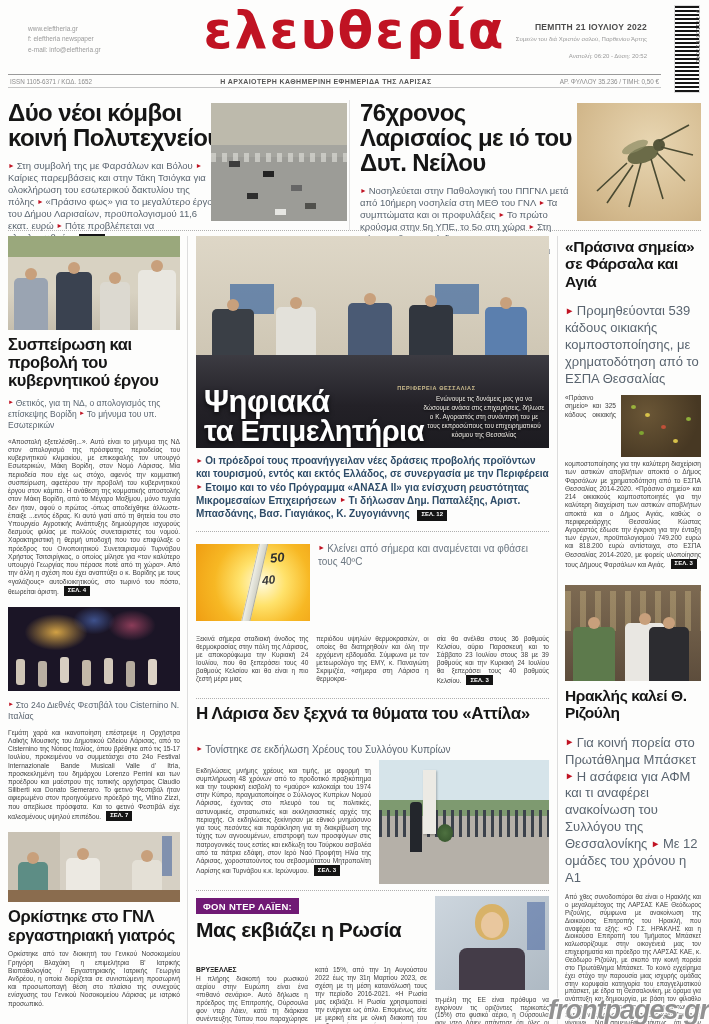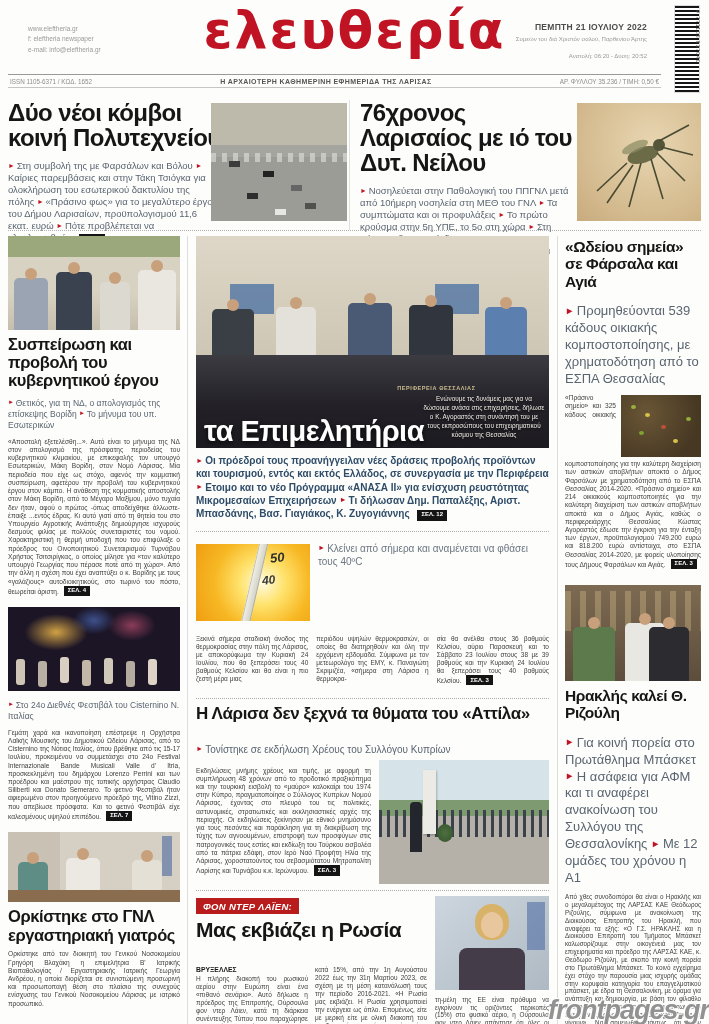--- a/index.html
+++ b/index.html
@@ -65,21 +65,21 @@
   .att .sbody{flex:1;}
   .attphoto{width:170px;height:124px;background:linear-gradient(180deg,#d6e4ea 0 32%,#7e9a70 32% 45%,#b5b0a8 45% 100%);}
   .crowd{position:absolute;left:0;right:0;top:40%;height:22%;background:repeating-linear-gradient(90deg,#3c424c 0 3px,transparent 3px 8px);}
   .monument{position:absolute;left:26%;top:8%;width:13px;height:52%;background:#eceae4;box-shadow:1px 1px 2px rgba(0,0,0,.25);}
   .wreath{position:absolute;left:34%;top:52%;width:16px;height:18px;border-radius:50%;background:radial-gradient(#4e7140,#32502a);}
   .guard{position:absolute;left:18%;top:34%;width:12px;height:40%;background:#23262c;border-radius:4px 4px 0 0;}
   
   .rus{display:flex;gap:8px;margin-top:2px;}
   .rusL{flex:1;min-width:0;}
   .rusR{width:114px;flex:none;}
-  .kicker{display:inline-block;background:#b91c1c;color:#fff;font-weight:bold;font-size:9.5px;padding:2.5px 7px;letter-spacing:.3px;font-style:italic;}
+  .kicker{display:inline-block;background:#701a75;color:#fff;font-weight:bold;font-size:9.5px;padding:2.5px 7px;letter-spacing:.3px;}
   .rhead2{font-size:21px;letter-spacing:-.5px;margin:4px 0 17px;color:#161616;font-weight:bold;}
   .rdeck{font-size:9.5px;color:#5a6570;line-height:1.3;margin-bottom:4px;}
   .r2cols{display:flex;gap:7px;}
   .r2cols .c{flex:1;font-size:6.5px;line-height:1.23;color:#3e3e3e;text-align:justify;}
   .dateline{display:block;font-weight:bold;color:#161616;font-size:6.8px;margin-bottom:1px;}
   .leyen{height:94px;background:linear-gradient(140deg,#cdd6de,#aeb9c3);margin-bottom:4px;}
   .leyen .hair{position:absolute;left:50%;top:8px;transform:translateX(-50%);width:34px;height:36px;border-radius:50% 50% 45% 45%;background:#d8b268;}
   .leyen .face{position:absolute;left:50%;top:16px;transform:translateX(-50%);width:22px;height:26px;border-radius:50%;background:#e9c79e;}
   .leyen .torso{position:absolute;left:50%;bottom:0;transform:translateX(-50%);width:66px;height:42px;border-radius:8px 8px 0 0;background:#443c48;}
   .leyen .flag{position:absolute;right:4px;top:6px;width:18px;height:48px;background:#3c5c9c;opacity:.5;}
@@ -206,20 +206,21 @@
           <div class="scr" style="left:34px;top:48px;width:44px;height:30px;"></div>
           <div class="scr" style="right:70px;top:48px;width:44px;height:30px;"></div>
           <div class="fig" style="left:16px;bottom:44%;width:42px;height:46px;background:#3a3f46;"></div>
           <div class="fig" style="left:80px;bottom:44%;width:40px;height:48px;background:#e3e1da;"></div>
           <div class="fig" style="left:152px;bottom:44%;width:44px;height:52px;background:#4a5a74;"></div>
           <div class="fig" style="right:96px;bottom:44%;width:44px;height:50px;background:#31363e;"></div>
           <div class="fig" style="right:22px;bottom:44%;width:42px;height:48px;background:#5b7fae;"></div>
           <div class="desk"></div>
           <div class="desk-label">ΠΕΡΙΦΕΡΕΙΑ ΘΕΣΣΑΛΙΑΣ</div>
           <div class="ovl-head">
+            <span class="l1">Ψηφιακά</span>
             <span class="l2">τα Επιμελητήρια</span>
           </div>
           <div class="ovl-cap">Ενώνουμε τις δυνάμεις μας για να δώσουμε ανάσα στις επιχειρήσεις, δήλωσε ο Κ. Αγοραστός στη συνάντησή του με τους εκπροσώπους του επιχειρηματικού κόσμου της Θεσσαλίας</div>
         </div>
         <p class="cdeck">
           <span class="b">Οι πρόεδροί τους προανήγγειλαν νέες δράσεις προβολής προϊόντων και τουρισμού, εντός και εκτός Ελλάδος, σε συνεργασία με την Περιφέρεια</span>
           <span class="b">Ετοιμο και το νέο Πρόγραμμα «ΑΝΑΣΑ ΙΙ» για ενίσχυση ρευστότητας Μικρομεσαίων Επιχειρήσεων</span>
           <span class="b">Τι δήλωσαν Δημ. Παπαλέξης, Αριστ. Μπασδάνης, Βασ. Γιαγιάκος, Κ. Ζυγογιάννης</span>
           <span class="badge">ΣΕΛ. 12</span>
         </p>
@@ -283,21 +284,21 @@
             </div>
             <p class="rtxt3"><span>τη-μέλη της ΕΕ είναι πρόθυμα να εγκρίνουν τις οριζόντιες περικοπές (15%) στο φυσικό αέριο, η Ούρσουλα φον ντερ Λάιεν απάντησε ότι όλες οι χώρες πρέπει να καταλάβουν πόσο αλληλένδετες είναι μεταξύ τους.</span></p>
           </div>
         </div>
       </article>
     </div>
 
     <div class="colR">
 
       <article>
-        <h2 class="rhead" style="margin-top:2px;">«Ωδείου σημεία» σε Φάρσαλα και Αγιά</h2>
+        <h2 class="rhead" style="margin-top:2px;">«Πράσινα σημεία» σε Φάρσαλα και Αγιά</h2>
         <p class="rcdeck">
           <span class="b">Προμηθεύονται 539 κάδους οικιακής κομποστοποίησης, με χρηματοδότηση από το ΕΣΠΑ Θεσσαλίας</span>
         </p>
         <div>
           <div class="inset ph">
             <div class="fleck" style="left:10px;top:10px;"></div>
           </div>
           <p class="sbody"><span>«Πράσινο σημείο» και 325 κάδους οικιακής κομποστοποίησης για την καλύτερη διαχείριση των αστικών αποβλήτων αποκτά ο Δήμος Φαρσάλων με χρηματοδότηση από το ΕΣΠΑ Θεσσαλίας 2014-2020. «Πράσινο σημείο» και 214 οικιακούς κομποστοποιητές για την καλύτερη διαχείριση των αστικών αποβλήτων αποκτά και ο Δήμος Αγιάς, καθώς ο περιφερειάρχης Θεσσαλίας Κώστας Αγοραστός έδωσε την έγκριση για την ένταξη των έργων, προϋπολογισμού 749.200 ευρώ και 818.200 ευρώ αντίστοιχα, στο ΕΣΠΑ Θεσσαλίας 2014-2020, με φορείς υλοποίησης τους Δήμους Φαρσάλων και Αγιάς.</span><span class="badge">ΣΕΛ. 3</span></p>
           <div class="clear"></div>
         </div>

